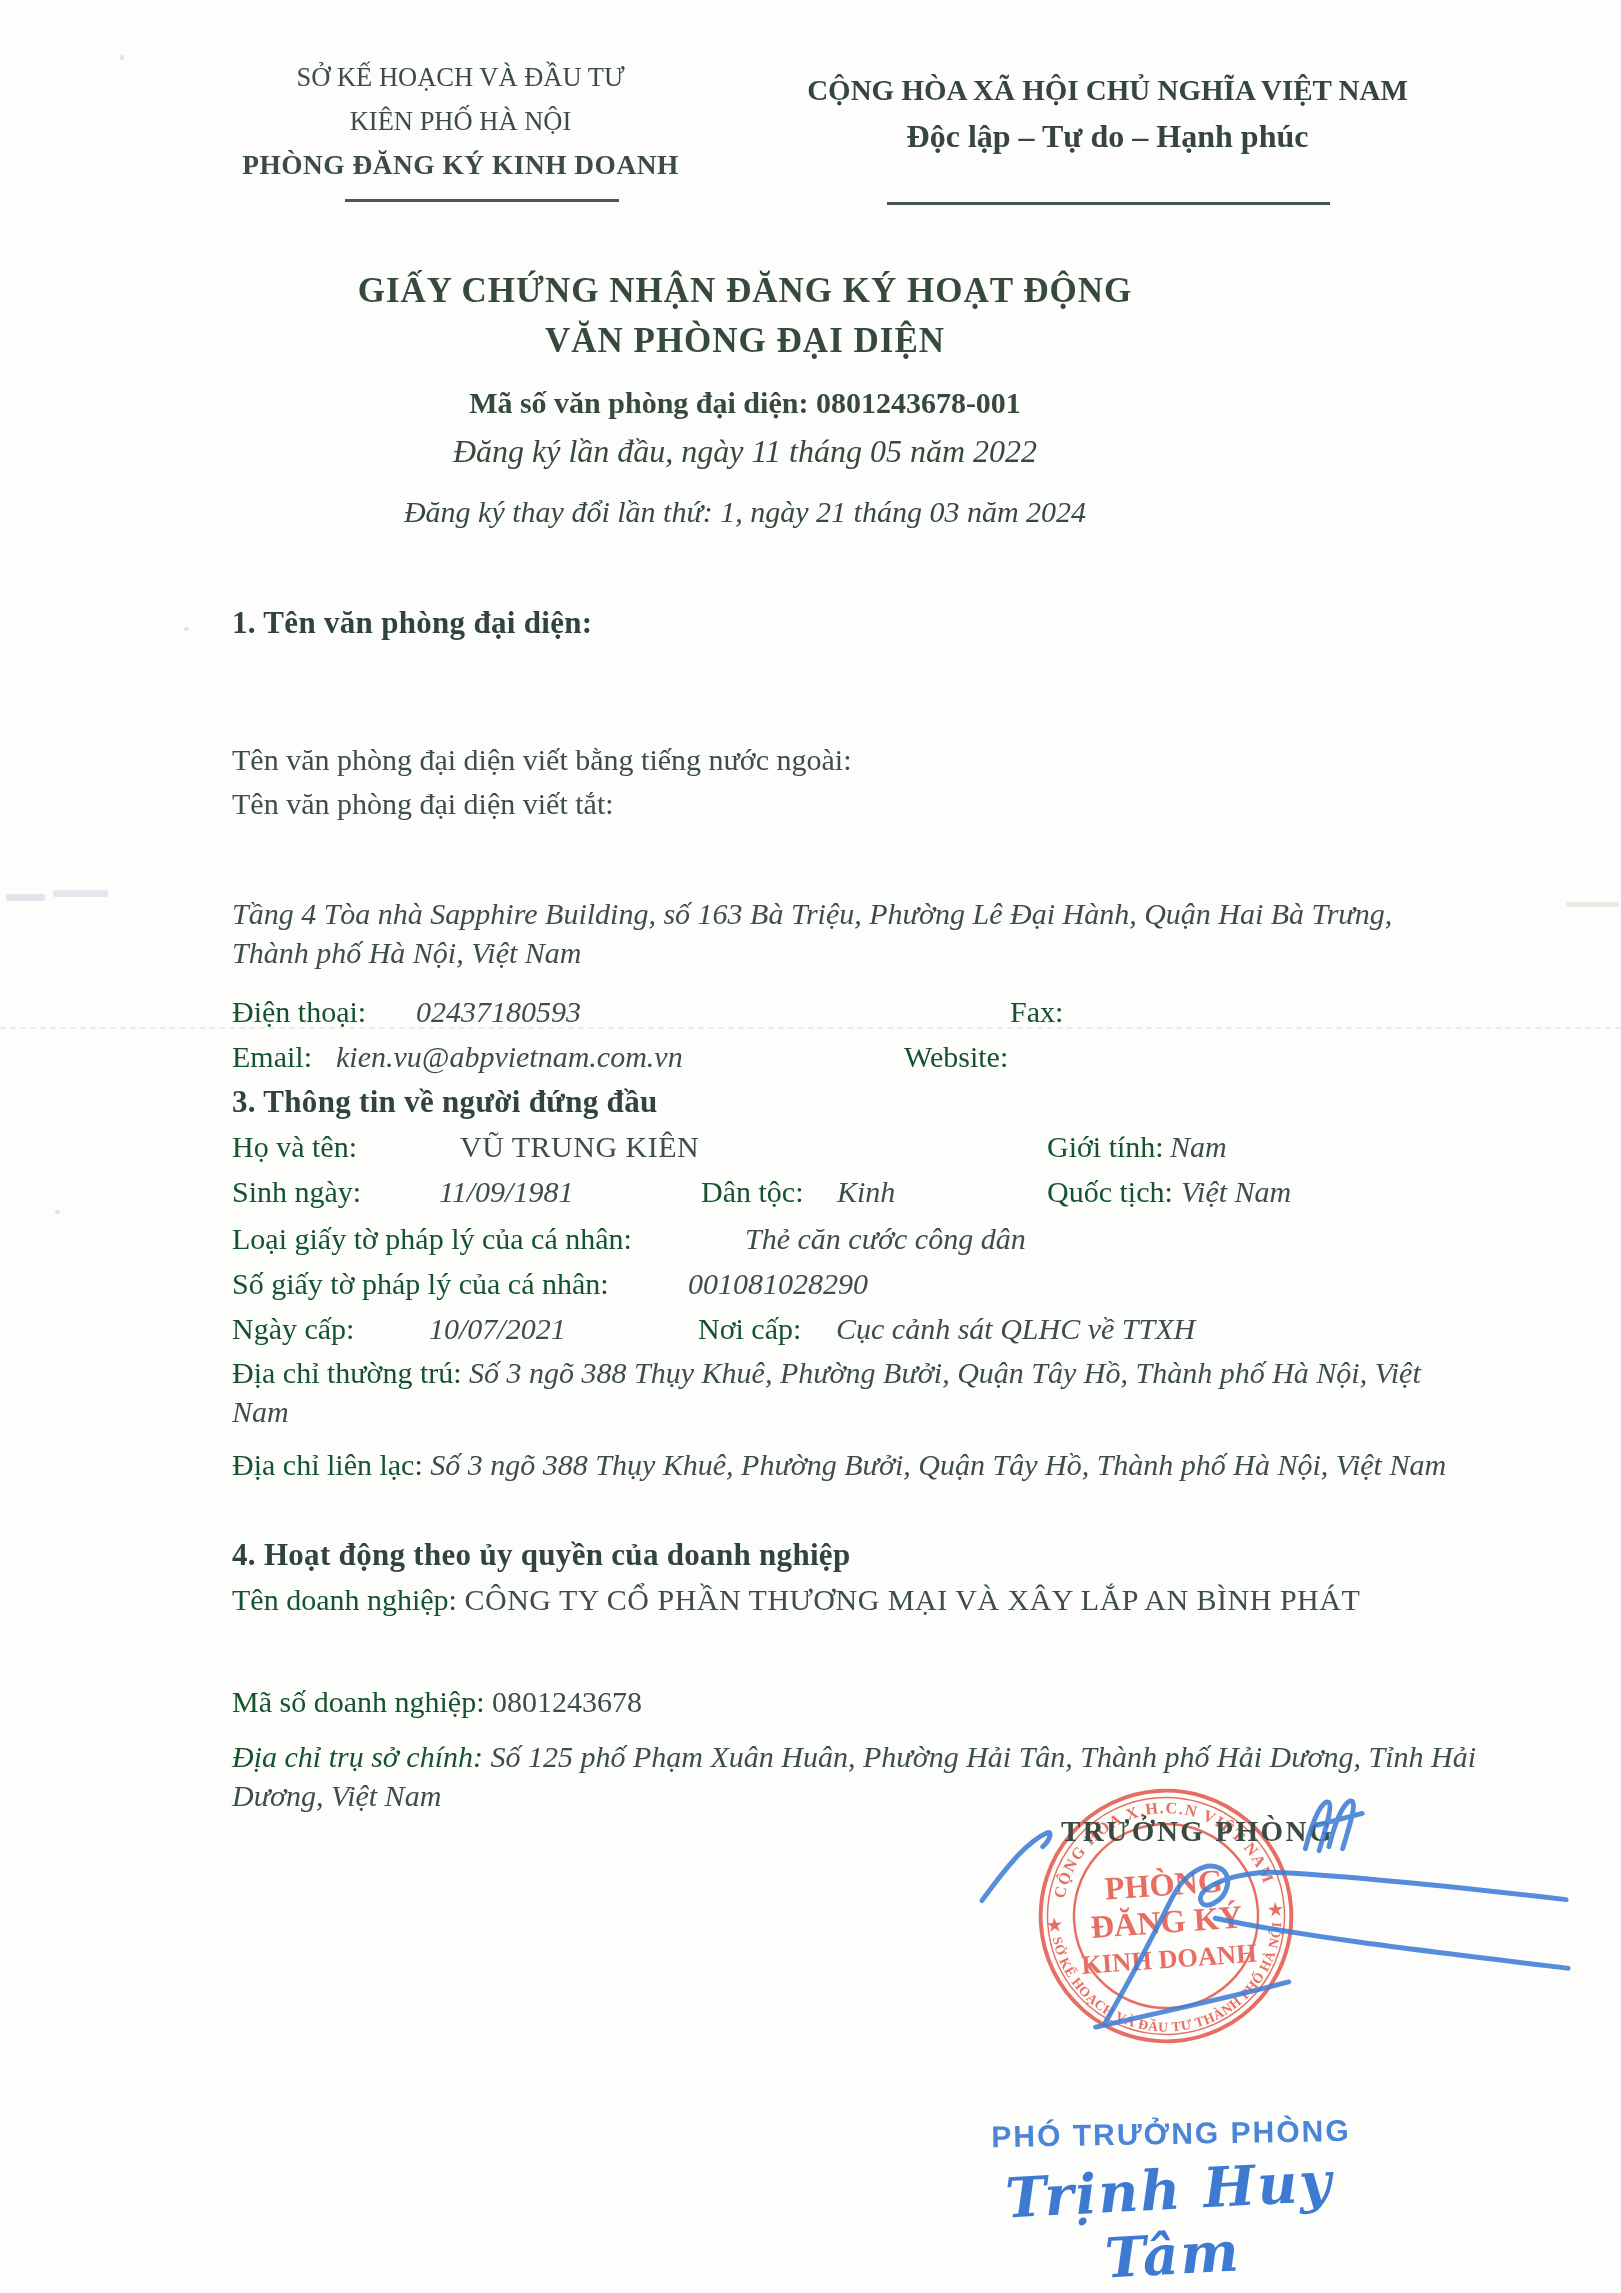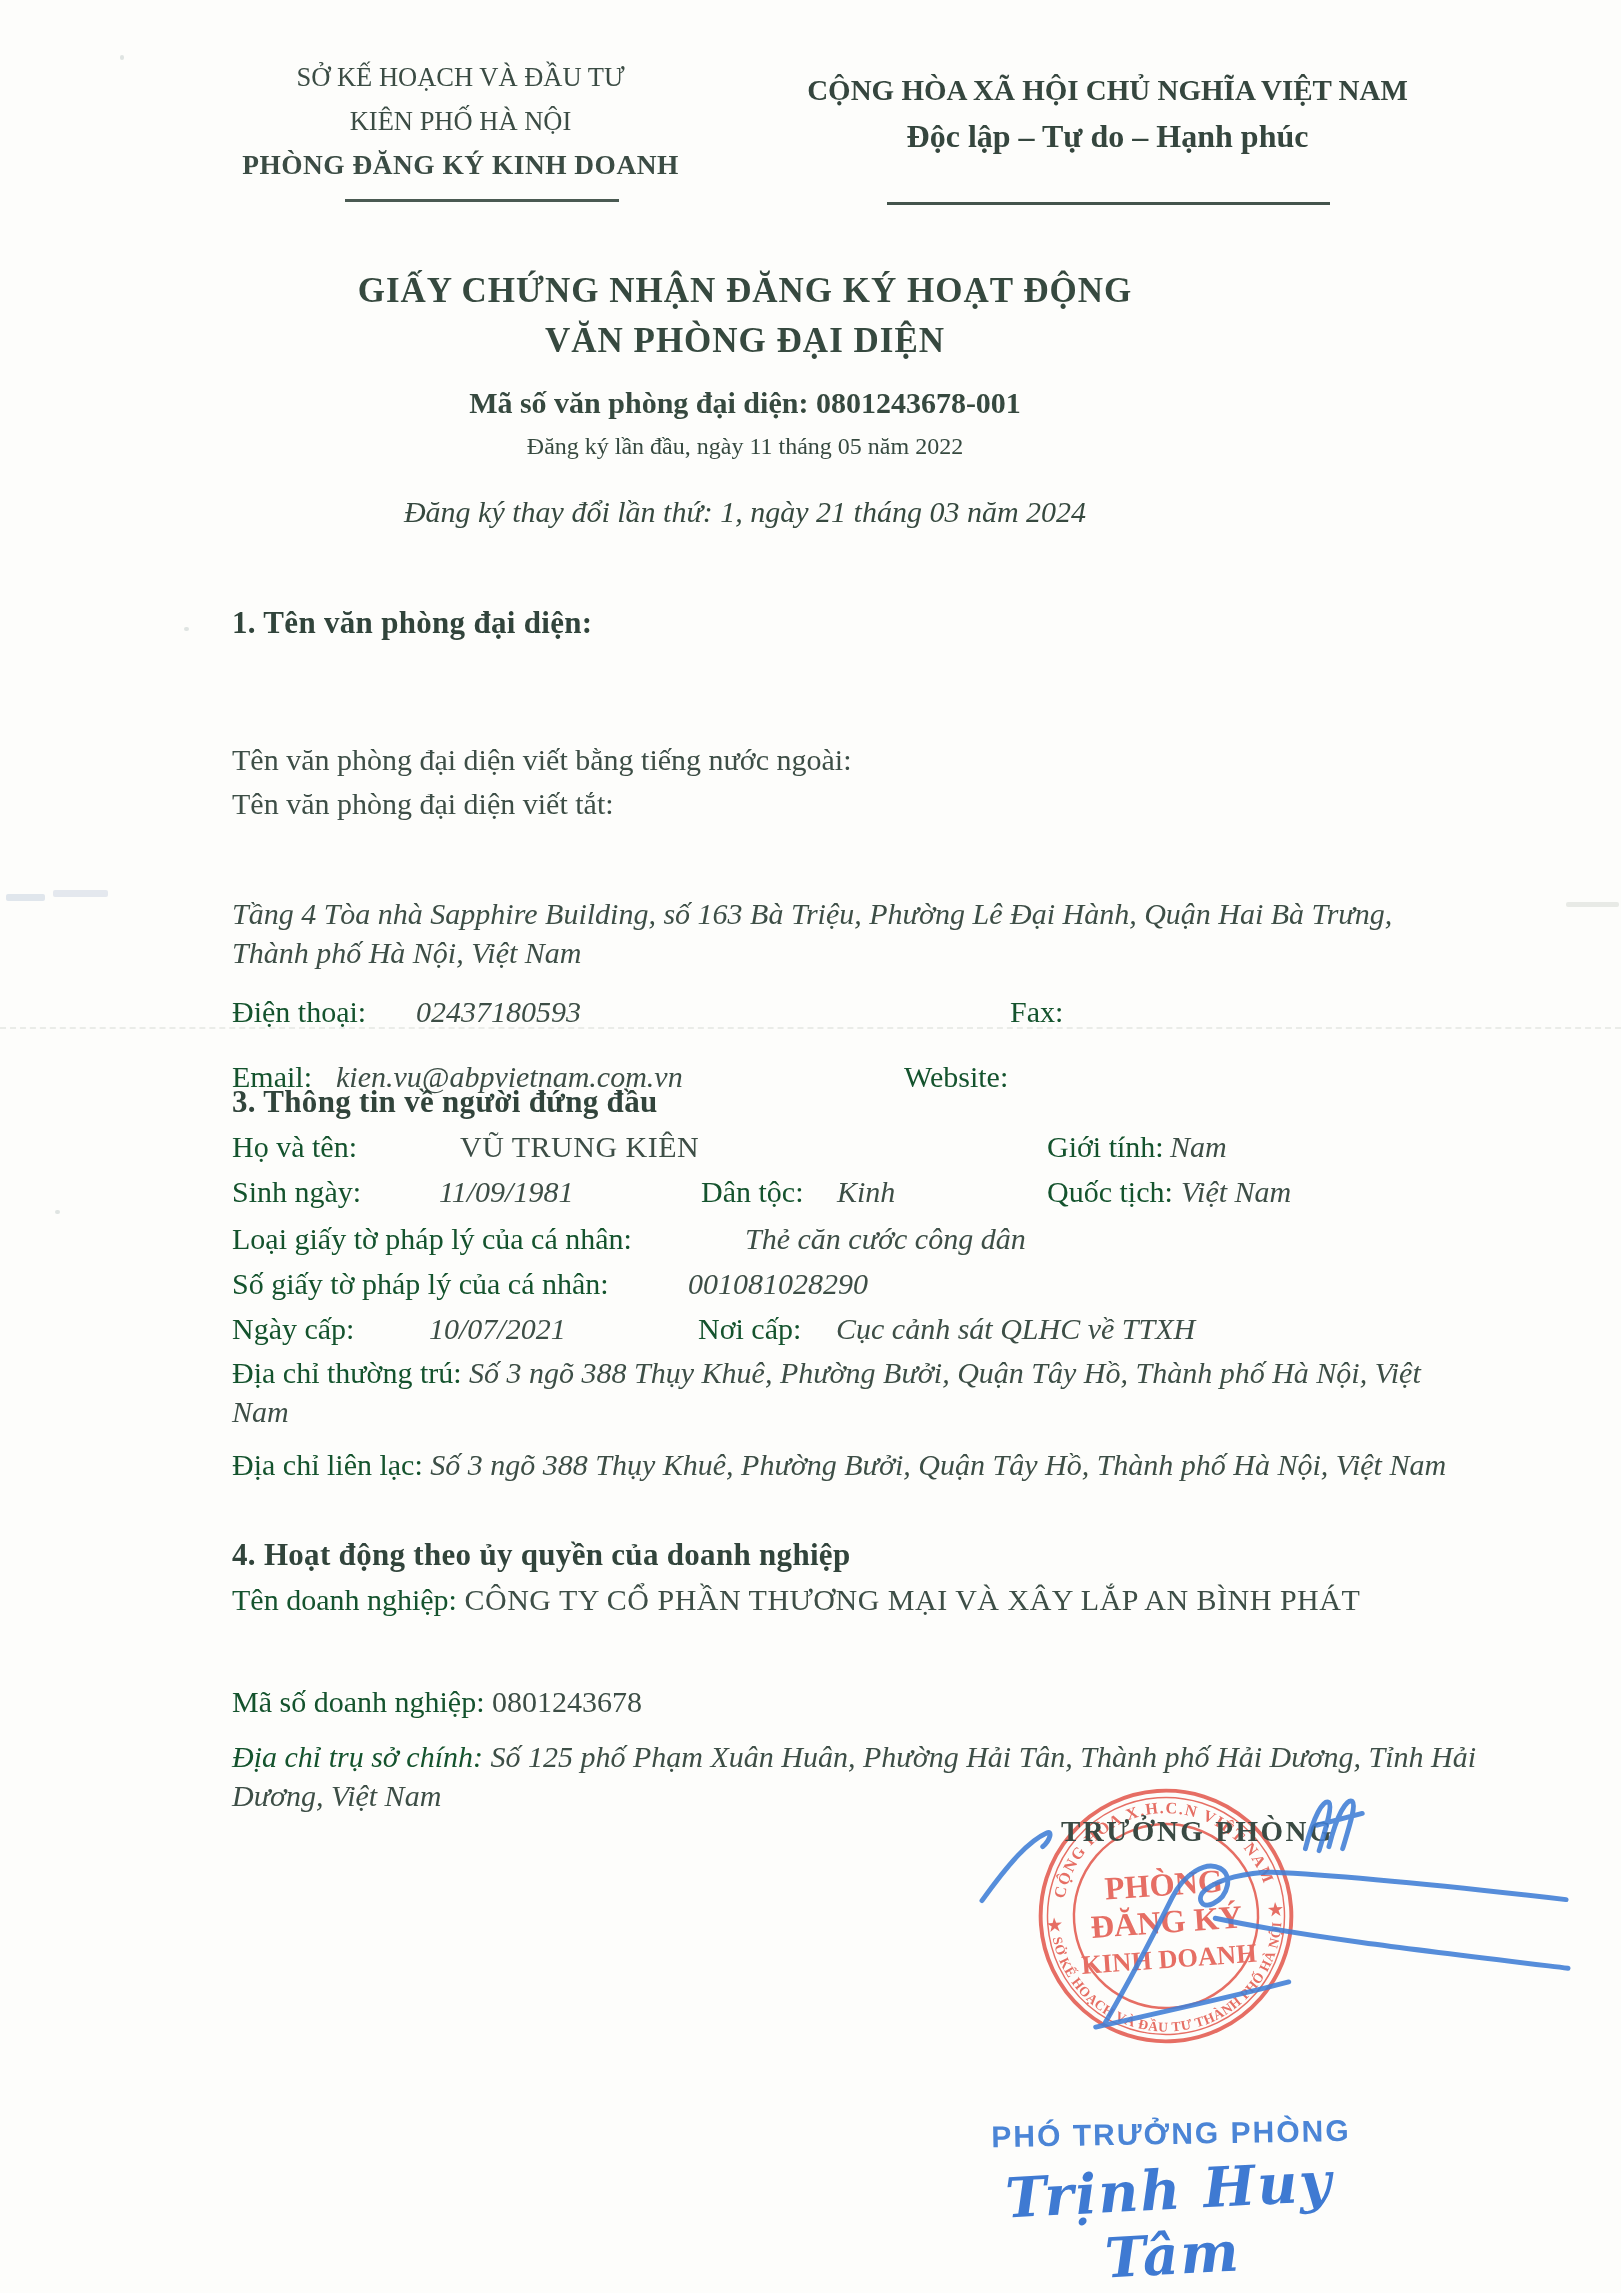--- a/index.html
+++ b/index.html
@@ -19,21 +19,21 @@
   .hdr-right{left:779px; top:73px; width:657px; color:#35463e;}
   .hdr-right .l1{font-size:29px; font-weight:bold; line-height:35px;}
   .hdr-right .l2{font-size:32px; font-weight:bold; line-height:57px;}
   .hdr-right-rule{left:887px; top:202px; width:443px; height:0; border-top:3.9px solid #44544c;}
 
   
   .title-wrap{left:93px; top:0; width:1304px; color:#36493f;}
   .t1{position:absolute; top:271px; width:100%; font-size:35px; font-weight:bold; letter-spacing:1px;}
   .t2{position:absolute; top:321px; width:100%; font-size:35px; font-weight:bold; letter-spacing:1px;}
   .t3{position:absolute; top:386px; width:100%; font-size:30px; font-weight:bold;}
-  .t4{position:absolute; top:433px; width:100%; font-size:24px; }
+  .t4{position:absolute; top:433px; width:100%; font-size:32px; font-style:italic;}
   .t5{position:absolute; top:495px; width:100%; font-size:30px; font-style:italic;}
 
   
   .row{position:absolute; left:232px; width:1204px; font-size:30px; line-height:39px; color:#3d4e46;}
   .row .lab{color:#14532d;}
   .row .pos{position:absolute; top:0; white-space:nowrap;}
   .sec-h{font-weight:bold; font-size:31px; color:#31443b; letter-spacing:0.3px;}
   .caps{letter-spacing:0.5px;}
 
   
@@ -85,21 +85,21 @@
   <div class="row sec-h" style="top:603px;">1. Tên văn phòng đại diện:</div>
   <div class="row" style="top:740px;">Tên văn phòng đại diện viết bằng tiếng nước ngoài:</div>
   <div class="row" style="top:784px;">Tên văn phòng đại diện viết tắt:</div>
 
   <div class="row i" style="top:894px; width:1215px;">Tầng 4 Tòa nhà Sapphire Building, số 163 Bà Triệu, Phường Lê Đại Hành, Quận Hai Bà Trưng, Thành phố Hà Nội, Việt Nam</div>
   <div class="row" style="top:992px; height:39px;">
     <span class="pos lab" style="left:0;">Điện thoại:</span>
     <span class="pos i" style="left:184px;">02437180593</span>
     <span class="pos lab" style="left:778px;">Fax:</span>
   </div>
-  <div class="row" style="top:1037px; height:39px;margin-top:20px;">
+  <div class="row" style="top:1037px; height:39px;">
     <span class="pos lab" style="left:0;">Email:</span>
     <span class="pos i" style="left:104px;">kien.vu@abpvietnam.com.vn</span>
     <span class="pos lab" style="left:672px;">Website:</span>
   </div>
 
   <div class="row sec-h" style="top:1082px;">3. Thông tin về người đứng đầu</div>
   <div class="row" style="top:1127px; height:39px;">
     <span class="pos lab" style="left:0;">Họ và tên:</span>
     <span class="pos caps" style="left:228px;">VŨ TRUNG KIÊN</span>
     <span class="pos lab" style="left:815px;">Giới tính:</span>

